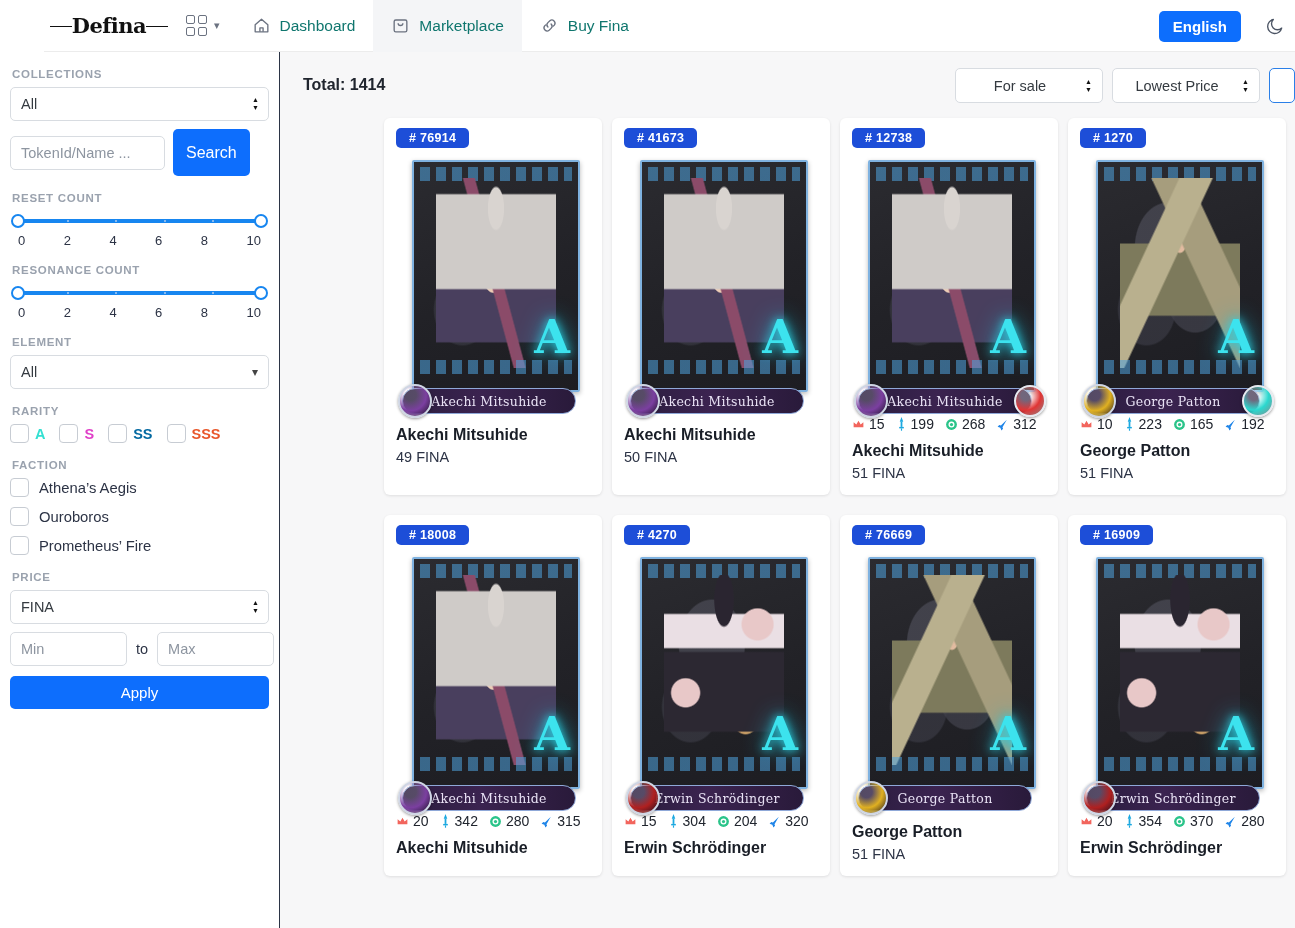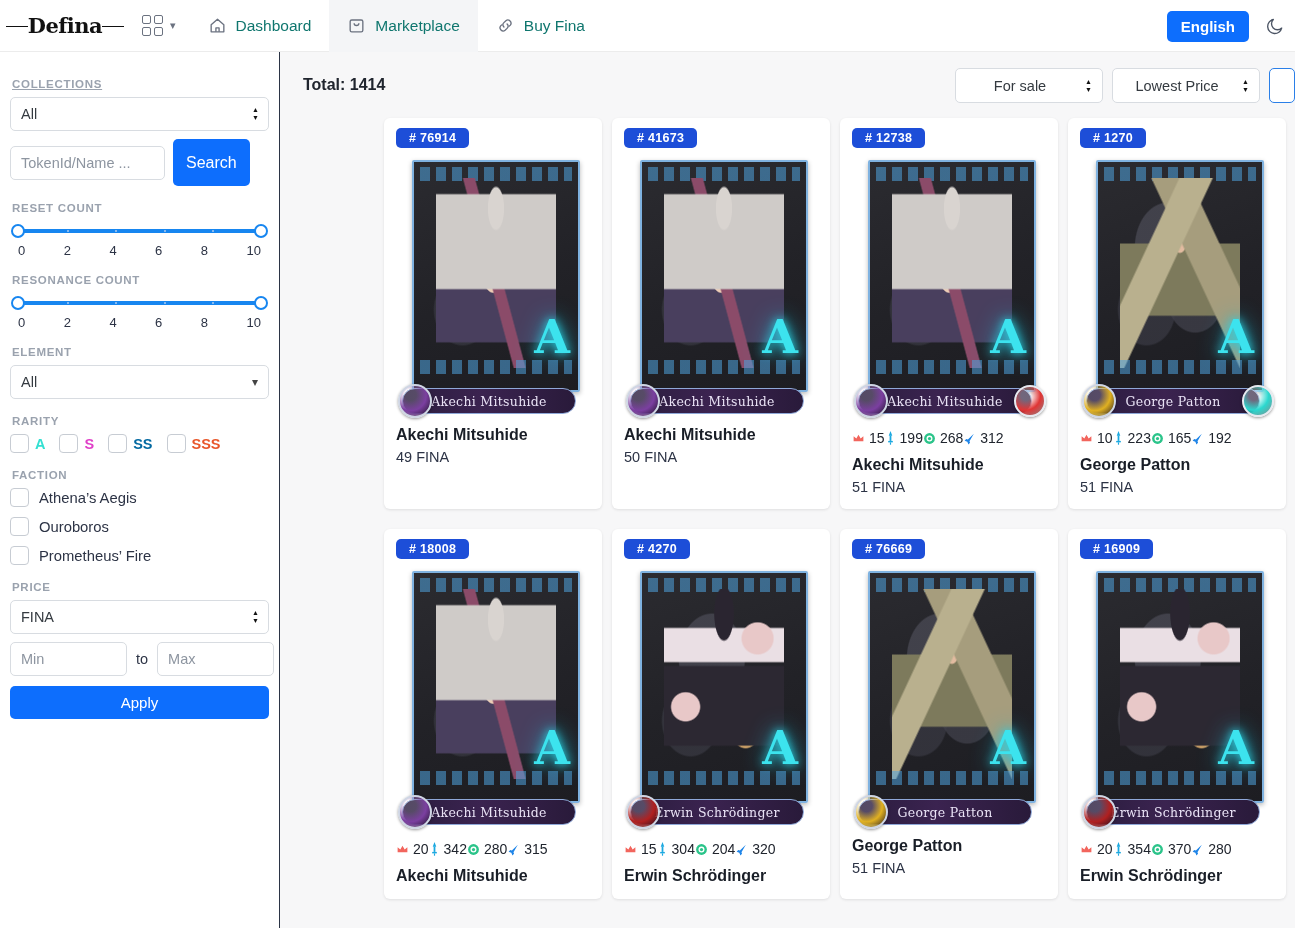--- a/index.html
+++ b/index.html
@@ -13,20 +13,21 @@
   }
 
   
   .topnav {
     height: 52px;
     background: #ffffff;
     display: flex;
     align-items: center;
     position: relative;
     border-bottom: 1px solid #ececec;
+    margin-left: 44px;
   }
   .brand {
     width: 130px;
     display: flex; align-items: center; justify-content: center;
     height: 52px;
     font-family: "DejaVu Serif", serif;
     font-weight: bold;
     font-size: 21px;
     letter-spacing: -0.5px;
     color: #111;
@@ -51,21 +52,21 @@
     display: flex; align-items: center; gap: 9px;
     height: 52px; padding: 0 18px;
     font-size: 15.5px; color: #0f766e;
     cursor: pointer; white-space: nowrap;
   }
   .nav-item.active { background: #f4f5f7; }
   .nav-item svg { display:block; }
 
   .nav-right {
     position: absolute; right: 10px; top: 0; height: 52px;
-    display: flex; align-items: center; gap: 16px;
+    display: flex; align-items: center; gap: 24px;
   }
   .lang-btn {
     background: #0d6efd; color: #fff;
     font-size: 15px; font-weight: bold;
     padding: 7px 14px; border-radius: 5px; border: none; cursor: pointer;
   }
   .moon { color: #4b5464; cursor: pointer; display:flex; }
 
   
   .layout { display: flex; height: 876px; }
@@ -75,21 +76,21 @@
     background: #ffffff;
     border-right: 1px solid #2b3445;
     padding: 12px 10px 0 10px;
     overflow: hidden;
   }
   .sec-label {
     font-size: 11.5px; font-weight: bold; letter-spacing: 0.7px;
     color: #9aa2ae; text-transform: uppercase;
     margin: 16px 0 7px 2px;
   }
-  .sec-label:first-child { margin-top: 14px; text-decoration: underline; }
+  .sec-label:first-child { margin-top: 4px; }
 
   .select-box {
     position: relative;
     width: 259px; height: 34px;
     border: 1px solid #d8dce1; border-radius: 5px;
     background: #fff;
     display: flex; align-items: center;
     padding: 0 28px 0 10px;
     font-size: 14.5px; color: #343a40; cursor: pointer;
   }
@@ -307,23 +308,23 @@
       radial-gradient(ellipse at 50% 13%, #2a2530 0 11%, transparent 12%),
       radial-gradient(circle at 78% 26%, #e8c8c8 0 9%, transparent 10%),
       radial-gradient(circle at 18% 62%, #e8c8c8 0 9%, transparent 10%),
       linear-gradient(180deg, transparent 20%, #eadfe4 21% 38%, transparent 39%),
       linear-gradient(180deg, transparent 40%, #2c2832 41% 82%, transparent 83%),
       radial-gradient(circle at 68% 78%, #d8a86a 0 6%, transparent 7%);
   }
 
   
   .stats {
-    display: flex; align-items: center; 
+    display: flex; align-items: center; gap: 11px;
     font-size: 14px; color: #20252e;
-    margin-top: 20px;
+    margin-top: 6px;
   }
   .stat { display: flex; align-items: center; gap: 4px; }
   .stat svg { display:block; }
 
   .cname {
     font-size: 16px; font-weight: bold; color: #191e27;
     margin-top: 10px;
   }
   .cprice { font-size: 14.5px; color: #2c3345; margin-top: 5px; }
 

